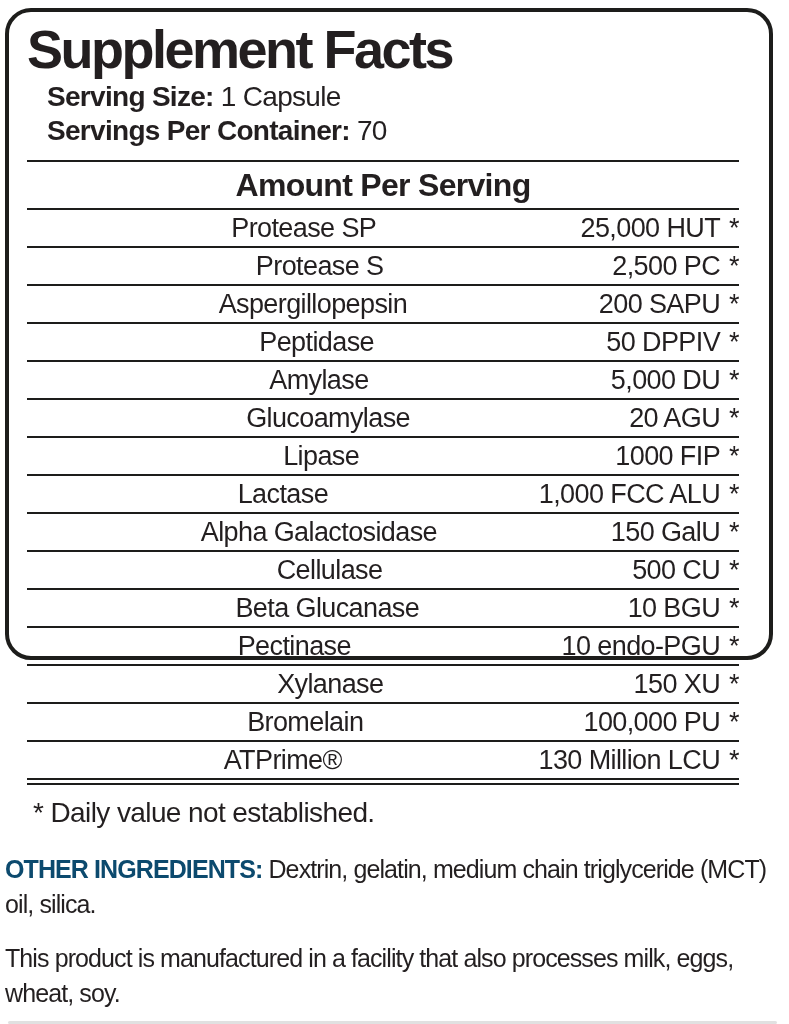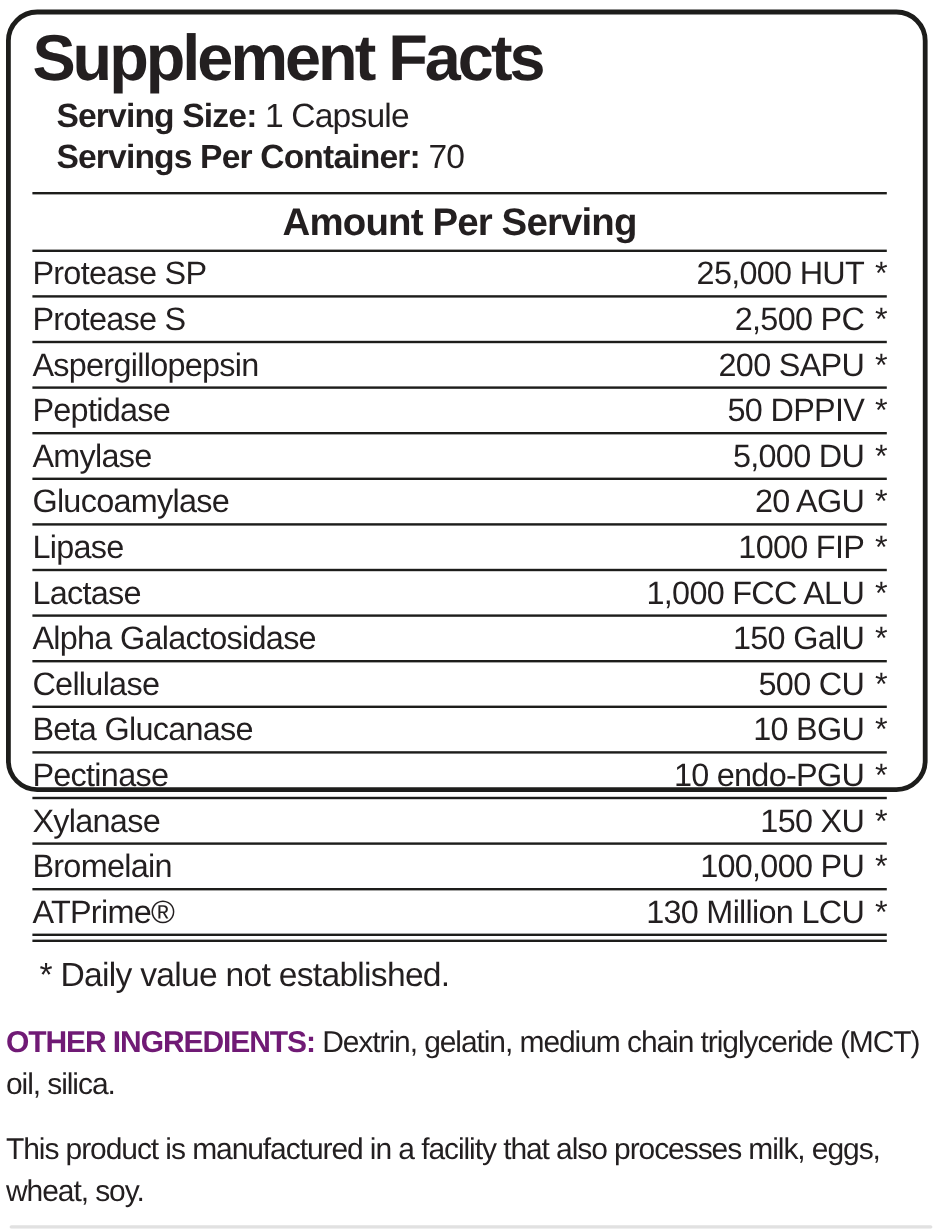--- a/index.html
+++ b/index.html
@@ -63,21 +63,21 @@
   .rows {}
   .row {
     display: flex;
     align-items: center;
     height: 36px;
     border-bottom: 2px solid #1d1d1b;
     font-size: 27px;
     letter-spacing: -0.6px;
   }
   .row:last-child { border-bottom: none; }
-  .row-name { flex: 1 1 auto; text-align: left; white-space: nowrap; }
+  .row-name { flex: 1 1 auto; text-align: center; white-space: nowrap; }
   .row-amount { flex: 0 0 auto; text-align: center; white-space: nowrap; }
   .row-dv { flex: 0 0 auto; margin-left: 9px; white-space: nowrap; }
 
   .double-rule {
     height: 3px;
     border-top: 2px solid #1d1d1b;
     border-bottom: 2px solid #1d1d1b;
   }
 
   .footnote {
@@ -213,19 +213,19 @@
         <span class="row-dv">*</span>
       </div>
     </div>
 
   <div class="double-rule"></div>
 
   <div class="footnote">* Daily value not established.</div>
 </div>
 
 <div class="bottom-text">
-  <p class="para"><span class="oi-label" style="color: #701a75;">OTHER INGREDIENTS:</span><span> Dextrin, gelatin, medium chain triglyceride (MCT) oil, silica.</span></p>
+  <p class="para"><span class="oi-label" style="color: #0c4a6e;">OTHER INGREDIENTS:</span><span> Dextrin, gelatin, medium chain triglyceride (MCT) oil, silica.</span></p>
 
   <p class="para">This product is manufactured in a facility that also processes milk, eggs, wheat, soy.</p>
 
 </div>
 
 <div class="cutoff-strip"></div>
 
 </body></html>

